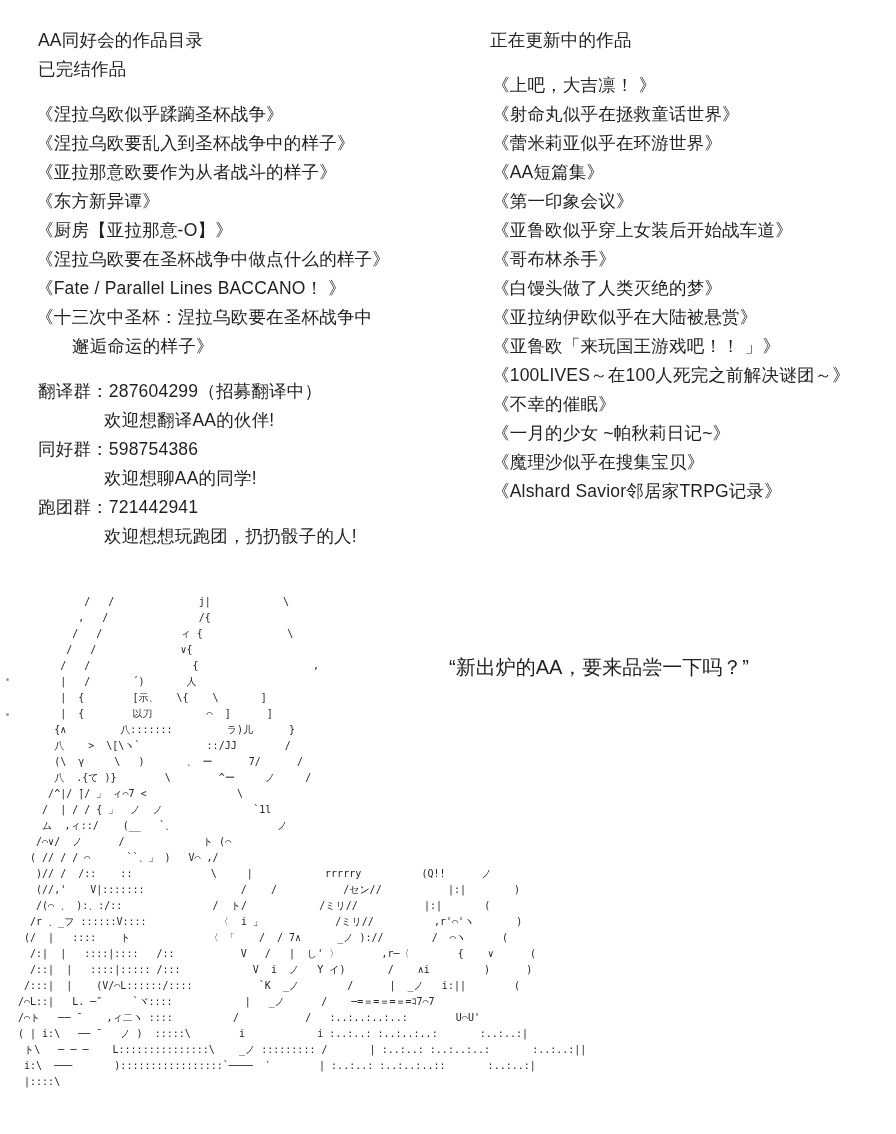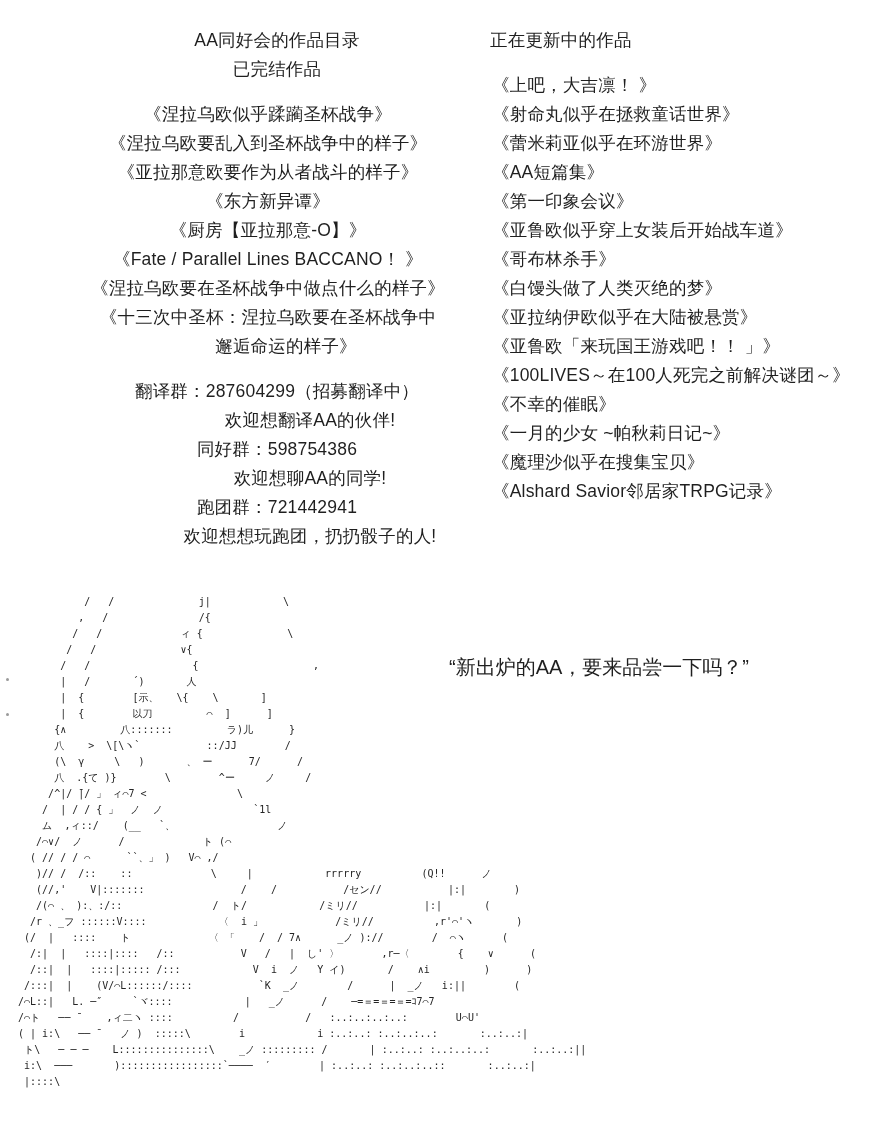--- a/index.html
+++ b/index.html
@@ -6,21 +6,21 @@
   body {
     width:896px; height:1134px;
     background:#ffffff;
     font-family:"Liberation Sans","DejaVu Sans",sans-serif;
     color:#1f1f1f;
     -webkit-font-smoothing:antialiased;
   }
   .page { position:relative; width:896px; height:1134px; overflow:hidden; background:#fff; }
 
   .col { position:absolute; top:26px; font-size:17.5px; line-height:29px; letter-spacing:0.2px; }
-  .col-left  { left:52px;  width:432px;text-align:center; }
+  .col-left  { left:20px;  width:432px; }
   .col-right { left:476px; width:420px; }
 
   .col-title, .col-subtitle { padding-left:18px; font-weight:normal; margin:0; }
   .col-right .col-title { padding-left:14px; }
 
   ul.works { list-style:none; margin:16px; padding:0; }
   ul.works li { white-space:nowrap; }
   ul.works li.indent { padding-left:36px; }
 
   .groups { margin-top:12px; }
@@ -53,22 +53,22 @@
 
   <div class="col col-left">
     <div class="col-title">AA同好会的作品目录</div>
     <div class="col-subtitle">已完结作品</div>
     <ul class="works">
       <li>《涅拉乌欧似乎蹂躏圣杯战争》</li>
       <li>《涅拉乌欧要乱入到圣杯战争中的样子》</li>
       <li>《亚拉那意欧要作为从者战斗的样子》</li>
       <li>《东方新异谭》</li>
       <li>《厨房【亚拉那意-O】》</li>
+      <li>《涅拉乌欧要在圣杯战争中做点什么的样子》</li>
       <li>《Fate / Parallel Lines BACCANO！ 》</li>
-      <li>《涅拉乌欧要在圣杯战争中做点什么的样子》</li>
       <li>《十三次中圣杯：涅拉乌欧要在圣杯战争中</li>
       <li class="indent">邂逅命运的样子》</li>
     </ul>
 
     <div class="groups">
       <div class="group-line">
         <span>翻译群：</span><span>287604299（招募翻译中）</span>
       </div>
       <div class="group-note">欢迎想翻译AA的伙伴!</div>
 

